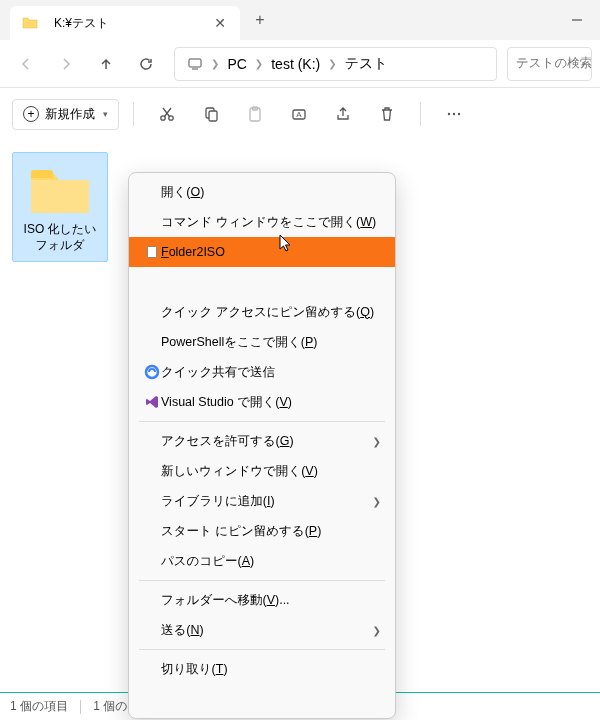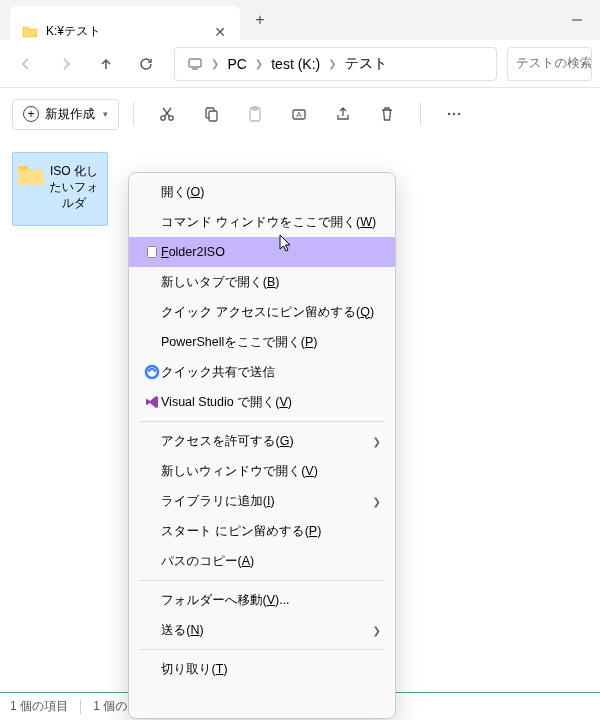--- a/index.html
+++ b/index.html
@@ -1,47 +1,47 @@
 <!DOCTYPE html>
 <html><head>
 <meta charset="utf-8">
 <style>
 * { margin: 0; padding: 0; box-sizing: border-box; font-family: "Segoe UI", "Yu Gothic UI", sans-serif; }
 body { background: #f3f3f3; width: 600px; height: 720px; overflow: hidden; position: relative; }
 .window { background: #f9f9f9; width: 100%; height: 100%; display: flex; flex-direction: column; }
 .titlebar { height: 40px; display: flex; align-items: center; background: #f3f3f3; }
-.tab { background: #fff; border-radius: 6px 6px 0 0; height: 34px; margin-left: 10px; margin-top: 6px; padding: 0 12px; display: flex; align-items: flex-end; gap: 8px; min-width: 230px; }
+.tab { background: #fff; border-radius: 6px 6px 0 0; height: 34px; margin-left: 10px; margin-top: 6px; padding: 0 12px; display: flex; align-items: center; gap: 16px; min-width: 230px; }
 .tab-icon { width: 16px; height: 16px; }
 .tab-title { font-size: 12px; flex: 1; }
 .tab-close { width: 16px; height: 16px; display: flex; align-items: center; justify-content: center; font-size: 14px; color: #555; }
 .newtab { width: 32px; height: 32px; display: flex; align-items: center; justify-content: center; color: #555; font-size: 16px; margin-left: 4px; }
 .titlebar-spacer { flex: 1; }
 .win-btn { width: 46px; height: 32px; display: flex; align-items: center; justify-content: center; }
 .navbar { height: 48px; background: #fff; border-bottom: 1px solid #e5e5e5; display: flex; align-items: center; padding: 0 8px; gap: 4px; }
 .nav-btn { width: 36px; height: 36px; display: flex; align-items: center; justify-content: center; border-radius: 4px; color: #777; }
 .nav-btn.disabled { color: #ccc; }
 .breadcrumb { flex: 1; height: 34px; border: 1px solid #e0e0e0; border-radius: 4px; display: flex; align-items: center; padding: 0 6px; gap: 2px; margin: 0 6px; }
 .crumb { padding: 0 6px; font-size: 14px; display: flex; align-items: center; height: 100%; }
 .crumb-sep { color: #999; font-size: 10px; }
 .search { width: 85px; height: 34px; border: 1px solid #e0e0e0; border-radius: 4px; display: flex; align-items: center; padding: 0 8px; font-size: 12.5px; color: #737373; overflow: hidden; white-space: nowrap; }
 .toolbar { height: 52px; background: #fff; display: flex; align-items: center; padding: 0 12px; gap: 6px; }
 .newbtn { display: flex; align-items: center; gap: 6px; padding: 6px 10px; border: 1px solid #ddd; border-radius: 4px; font-size: 12.5px; }
 .newbtn-plus { width: 16px; height: 16px; border: 1.5px solid #444; border-radius: 50%; display: flex; align-items: center; justify-content: center; font-size: 12px; line-height: 1; }
 .newbtn-chev { color: #666; font-size: 9px; margin-left: 2px; }
 .tb-sep { width: 1px; height: 24px; background: #ddd; margin: 0 8px; }
 .tb-btn { width: 38px; height: 38px; display: flex; align-items: center; justify-content: center; border-radius: 4px; color: #555; }
 .content { flex: 1; background: #fff; position: relative; padding: 12px; }
-.folder-item { width: 96px; display: flex; flex-direction: row; align-items: center; text-align: center; padding: 4px; border: 1px solid #99d1ff; background: #cce8ff; border-radius: 2px; }
+.folder-item { width: 96px; display: flex; flex-direction: column; align-items: center; text-align: center; padding: 4px; border: 1px solid #99d1ff; background: #cce8ff; border-radius: 2px; }
 .folder-icon { width: 64px; height: 52px; margin: 6px 0; }
 .folder-label { font-size: 12px; line-height: 1.35; padding: 0 2px 4px; }
 .statusbar { height: 28px; background: #fff; border-top: 1px solid #14b8a6; display: flex; align-items: center; padding: 0 10px; gap: 12px; font-size: 12px; color: #555; }
 .stat-sep { width: 1px; height: 14px; background: #ccc; }
 .ctx { position: absolute; left: 128px; top: 172px; width: 268px; background: #f9f9f9; border: 1px solid #ccc; border-radius: 8px; box-shadow: 0 8px 24px rgba(0,0,0,0.18); padding: 4px 0; z-index: 100; }
 .ctx-item { height: 30px; display: flex; align-items: center; padding: 0 14px 0 14px; font-size: 12.5px; position: relative; }
-.ctx-item.hover { background: #c4b5fd; }
+.ctx-item.hover { background: #f97316; }
 .ctx-icon { width: 18px; height: 18px; display: flex; align-items: center; justify-content: center; flex-shrink: 0; }
 .ctx-label { flex: 1; }
 .ctx-label .mn { text-decoration: underline; }
 .ctx-arrow { font-size: 10px; color: #666; }
 .ctx-sep { height: 1px; background: #ddd; margin: 4px 10px; }
 .cursor { position: absolute; left: 279px; top: 234px; z-index: 200; pointer-events: none; }
 svg { display: block; }
 </style>
 </head>
 <body>
@@ -190,21 +190,20 @@
   <div class="ctx-item hover">
       <span class="ctx-icon">
         <svg width="14" height="14" viewBox="0 0 14 14">
           <rect x="2.5" y="1.5" width="9" height="11" rx="1" fill="#fff" stroke="#888"></rect>
         </svg>
       </span>
       <span class="ctx-label"><span class="mn">F</span><span>older2ISO</span></span>
     </div>
   <div class="ctx-item">
       <span class="ctx-icon"></span>
-      <span class="ctx-label"><span>新しいタブで開く</span>(<span class="mn">B</span>)</span>
     </div>
   <div class="ctx-item">
       <span class="ctx-icon"></span>
       <span class="ctx-label"><span>クイック アクセスにピン留めする</span>(<span class="mn">Q</span>)</span>
     </div>
   <div class="ctx-item">
       <span class="ctx-icon"></span>
       <span class="ctx-label"><span>PowerShellをここで開く</span>(<span class="mn">P</span>)</span>
     </div>
   <div class="ctx-item">

